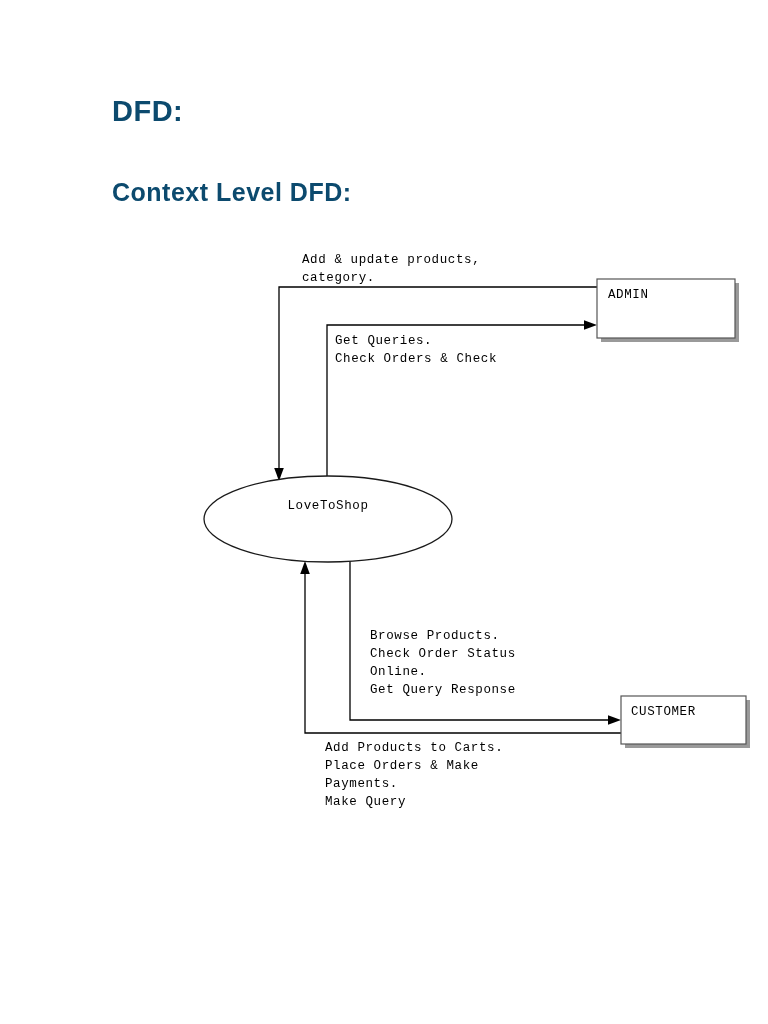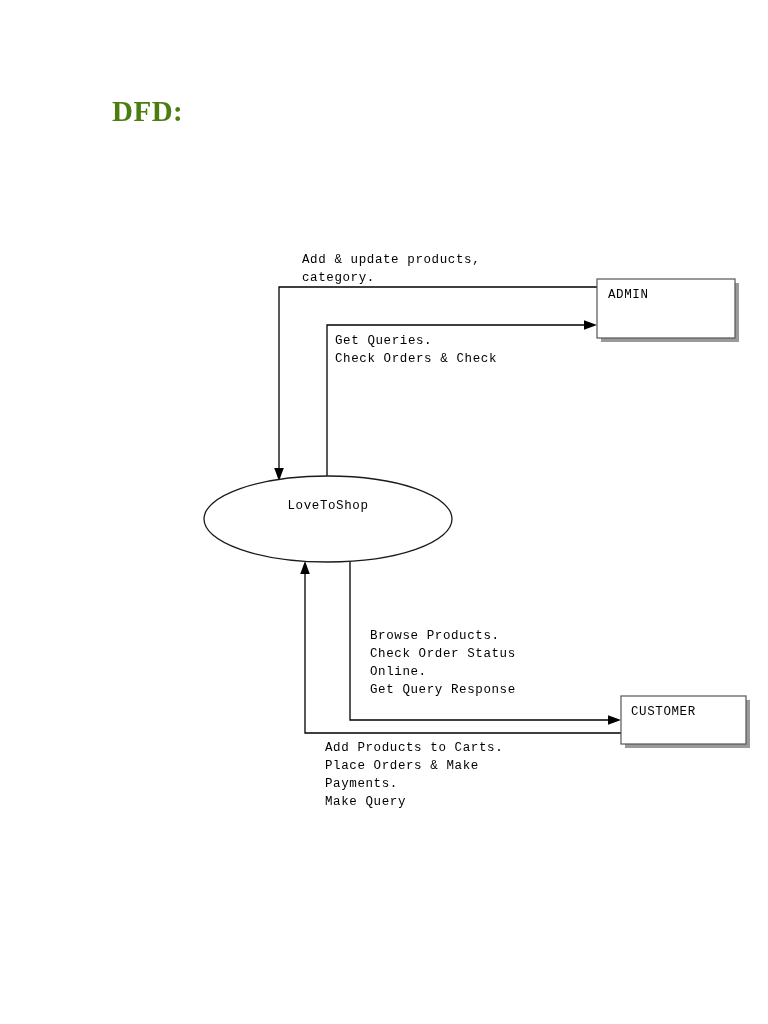--- a/index.html
+++ b/index.html
@@ -16,23 +16,23 @@
     font-family: "Liberation Mono", "DejaVu Sans Mono", monospace;
     color: #000000;
   }
   .page {
     position: relative;
     width: 768px;
     height: 1024px;
   }
   .heading {
     position: absolute;
-    font-family: Liberation Serif, serif;
+    font-family: Liberation Sans, sans-serif;
     font-weight: bold;
-    color: #4d7c0f;
+    color: #0c4a6e;
     white-space: pre;
     letter-spacing: 0.5px;
   }
   #title-dfd {
     left: 112px;
     top: 95px;
     font-size: 29px;
   }
   #title-context {
     left: 112px;
@@ -97,20 +97,21 @@
     text-anchor: middle;
   }
 </style>
 </head>
 <body>
 
 <div class="page">
 
   <div class="heading" id="title-dfd">DFD:</div>
 
+  <div class="heading" id="title-context">Context Level DFD:</div>
 
   <div class="diagram">
     <svg class="diagram-svg" viewBox="0 0 768 1024" xmlns="http://www.w3.org/2000/svg">
 
       <g>
         <path class="flow-line" d="M 597 287 L 279 287 L 279 470"></path>
         <polygon class="arrow-head" points="279,481 274.2,468 283.8,468"></polygon>
       </g>
 
       <g>

